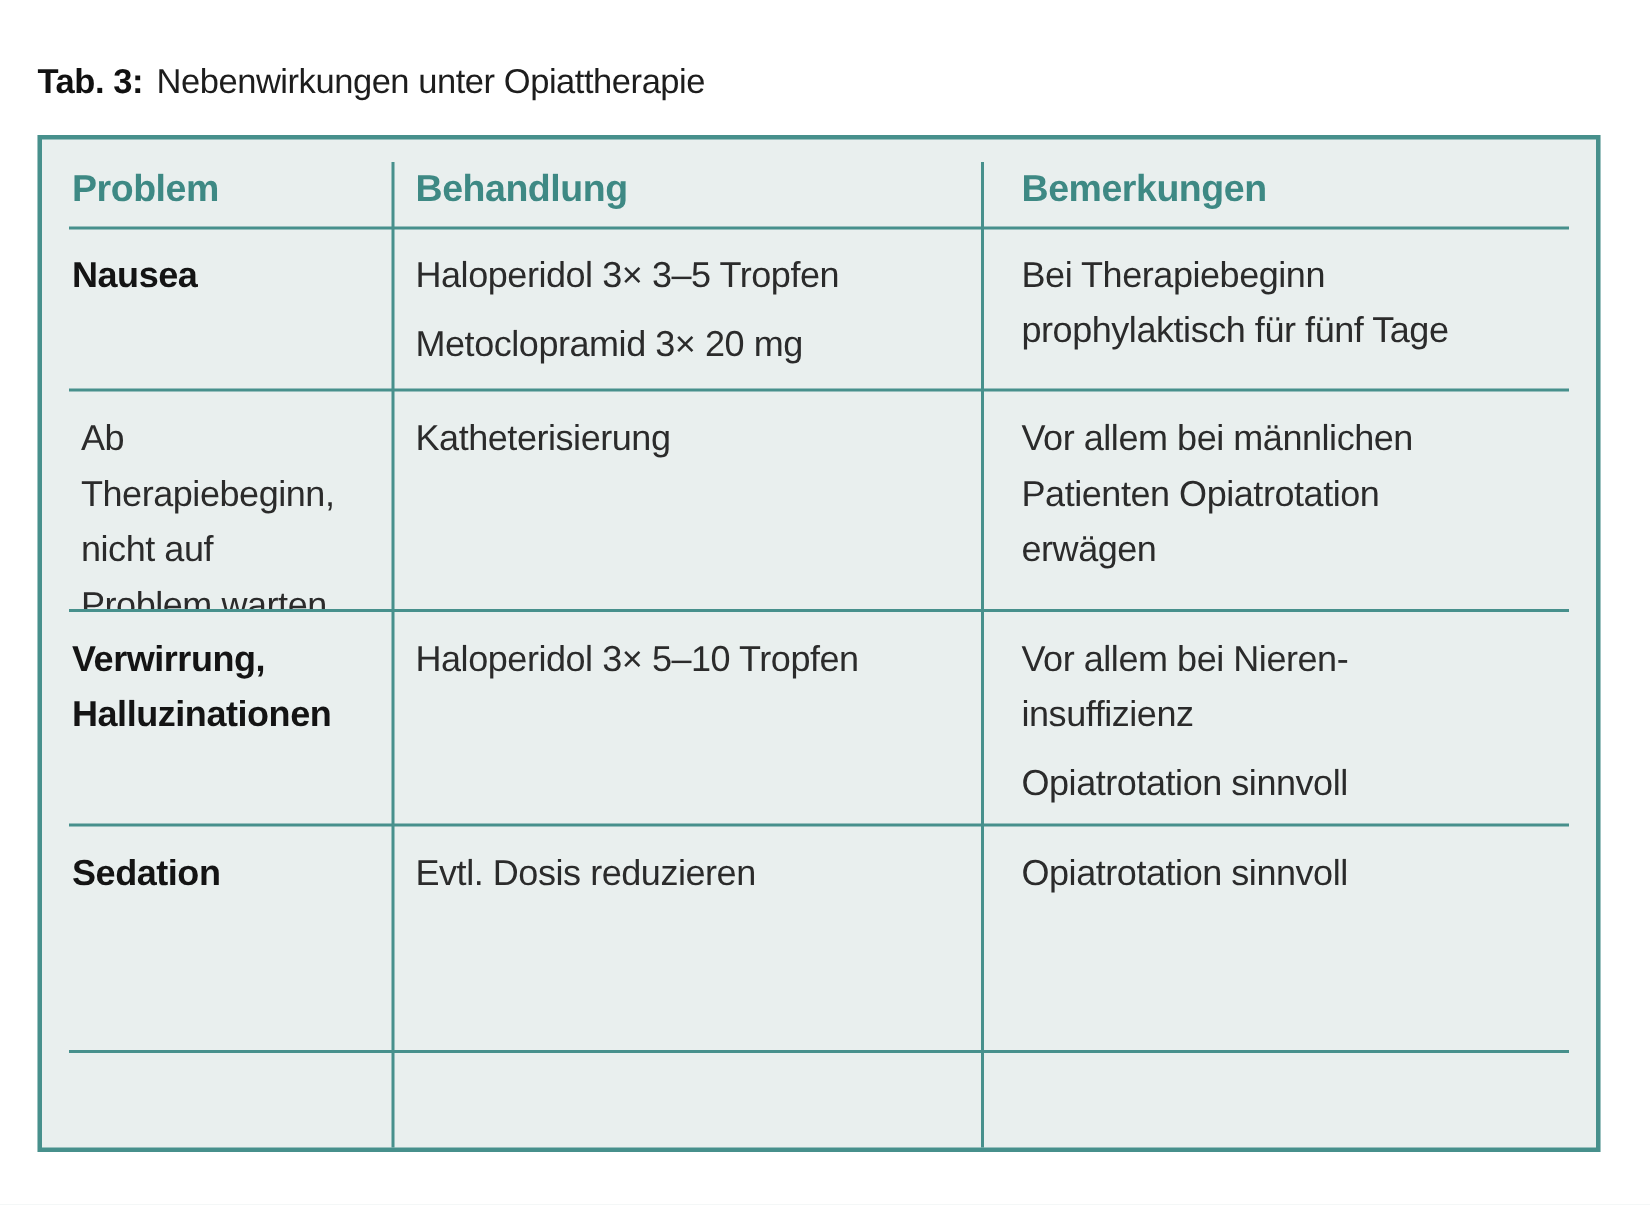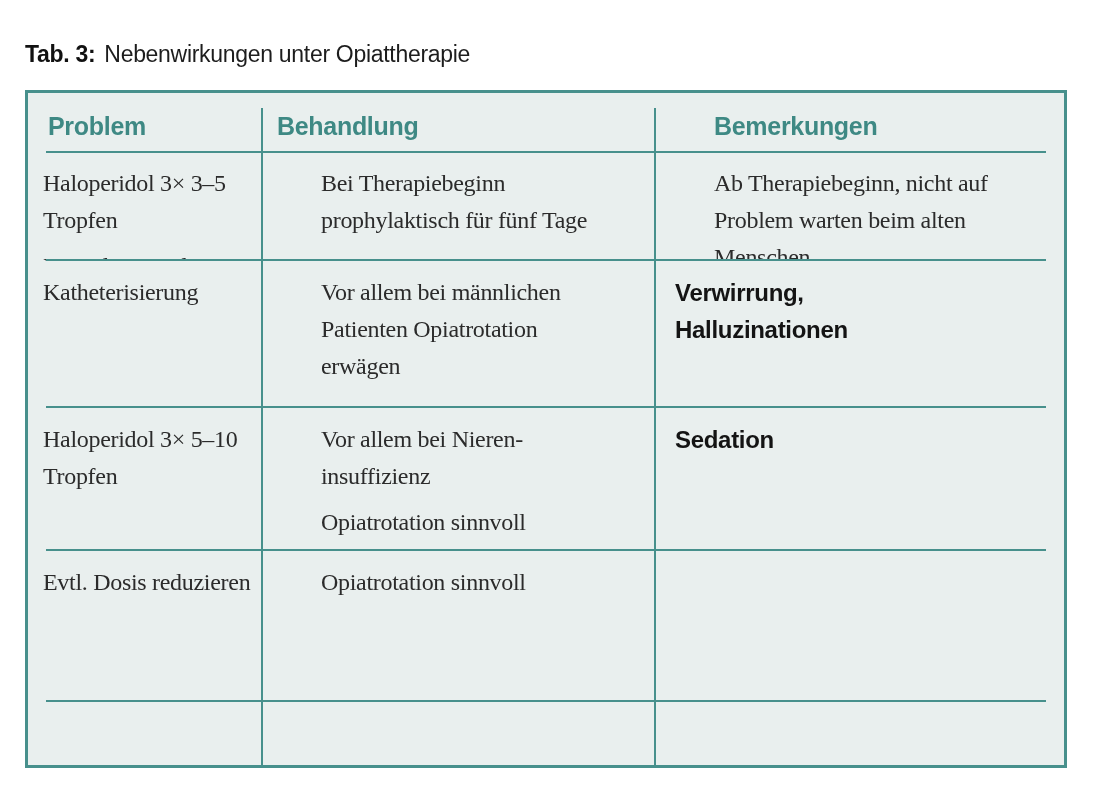--- a/index.html
+++ b/index.html
@@ -56,31 +56,31 @@
   .h5 { top: 607px; }
 
   .cell {
     box-sizing: border-box;
     font-size: 24px;
     line-height: 37px;
     letter-spacing: -0.3px;
     white-space: pre-line;
     overflow: hidden;
   }
-  .cell p { margin: 0 0 9px 0; white-space: pre-line; font-family: Liberation Serif, serif; }
+  .cell p { margin: 0 0 9px 0; white-space: pre-line; }
 
   .th {
     font-weight: bold;
     color: #3e8984;
     font-size: 25px;
     padding-top: 15px;
   }
   .c1 { padding-left: 20px; padding-right: 0; }
   .c2 { padding-left: 15px; padding-right: 10px; }
-  .c3 { padding-left: 14px; padding-right: 10px; margin-left: 45px; }
+  .c3 { padding-left: 26px; padding-right: 10px; }
   .body-row { padding-top: 13px; color: #2b2b2b; }
   .b { font-weight: bold; color: #141414; }
 </style>
 </head>
 <body>
 
 <div class="caption">
   <span class="prefix">Tab. 3:</span><span>Nebenwirkungen unter Opiattherapie</span>
 </div>
 
@@ -89,20 +89,21 @@
   <div class="cell th c2">Behandlung</div>
   <div class="cell th c3">Bemerkungen</div>
 
   <div class="vline v1"></div>
   <div class="vline v2"></div>
   <div class="hline h1"></div>
   <div class="hline h2"></div>
   <div class="hline h3"></div>
   <div class="hline h4"></div>
   <div class="hline h5"></div>
+<div class="cell body-row c1 b">Nausea</div>
     <div class="cell body-row c2"><p>Haloperidol 3× 3–5 Tropfen</p><p>Metoclopramid 3× 20 mg</p></div>
     <div class="cell body-row c3"><p>Bei Therapiebeginn
 prophylaktisch für fünf Tage</p></div>
     <div class="cell body-row c3"><p>Ab Therapiebeginn, nicht auf
 Problem warten beim alten
 Menschen</p></div>
     <div class="cell body-row c2"><p>Katheterisierung</p></div>
     <div class="cell body-row c3"><p>Vor allem bei männlichen
 Patienten Opiatrotation
 erwägen</p></div>

